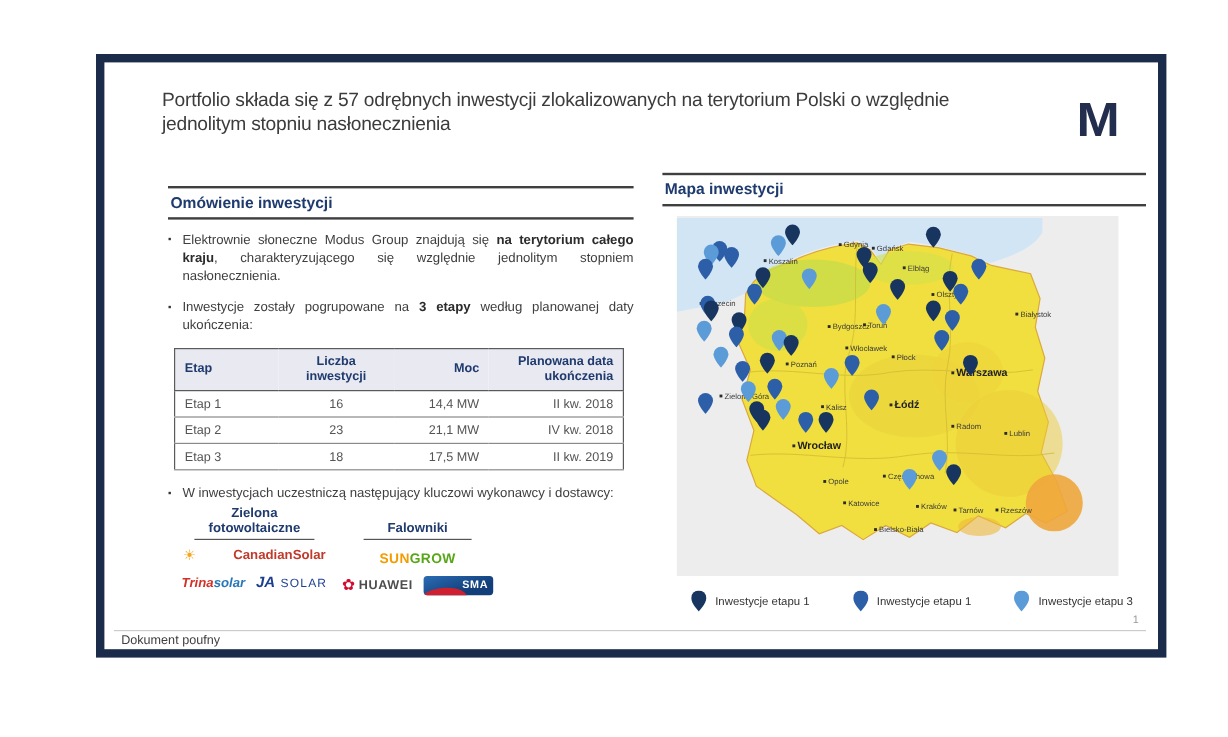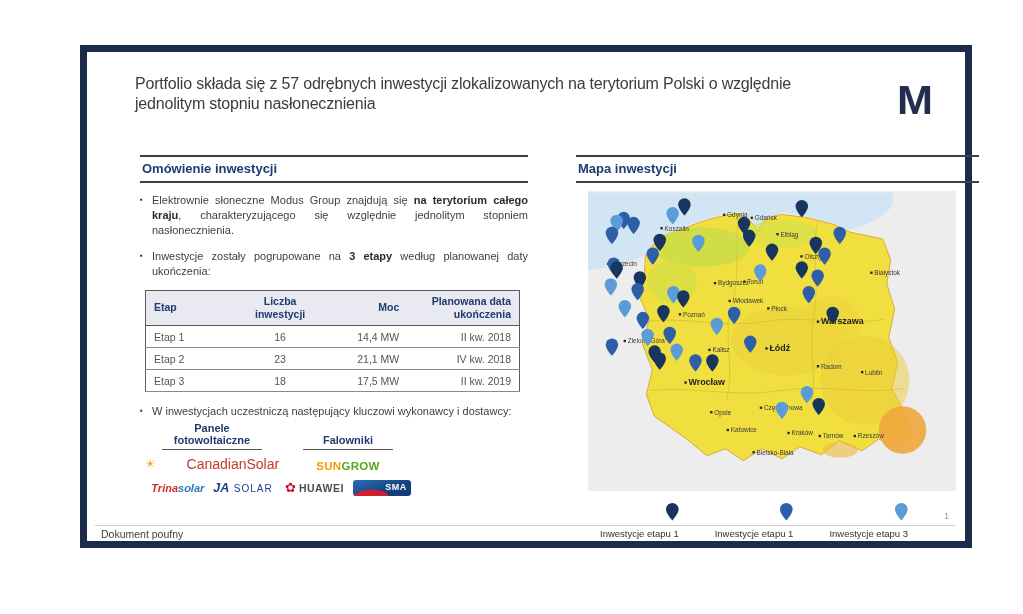--- a/index.html
+++ b/index.html
@@ -68,21 +68,21 @@
   .logo-row{display:flex;align-items:center;justify-content:center;gap:9px;margin-top:6px;}
   .pbdi{display:flex;align-items:center;gap:3px;}
   .pbdi-stripes{display:flex;gap:2px;}
   .pbdi-stripes i{display:block;width:4px;height:12px;background:#1a1a1a;transform:skewX(-28deg);}
   .pbdi-text{color:#cc2229;font-weight:800;font-style:italic;font-size:13px;letter-spacing:.5px;}
   .electrum{display:flex;align-items:center;gap:4px;}
   .electrum-icon{color:#35a8e0;font-size:17px;font-weight:bold;line-height:12px;}
   .electrum-text{color:#123f6d;font-size:13px;}
   .canadian{display:flex;align-items:center;gap:3px;}
   .sun-icon{color:#f5a51e;font-size:12px;}
-  .canadian-text{color:#c03a2b;font-size:14px;font-weight:400;margin-left:28px;}
+  .canadian-text{color:#c03a2b;font-size:11px;font-weight:700;margin-left:28px;}
   .trina .p1{color:#d43028;font-weight:bold;font-style:italic;font-size:11px;}
   .trina .p2{color:#2878b8;font-weight:bold;font-style:italic;font-size:11px;}
   .ja .p1{color:#1c3f8f;font-weight:800;font-style:italic;font-size:12.5px;}
   .ja .p2{color:#1c3f8f;font-size:10px;letter-spacing:1px;}
   .sungrow .p1{color:#f49b00;font-weight:800;font-size:11.5px;letter-spacing:.3px;}
   .sungrow .p2{color:#58a618;font-weight:800;font-size:11.5px;letter-spacing:.3px;}
   .huawei{display:flex;align-items:center;gap:3px;}
   .huawei-icon{color:#cf0a2c;font-size:13px;line-height:13px;}
   .huawei-text{color:#4d4d4d;font-weight:bold;font-size:10.5px;letter-spacing:.5px;}
   .sma{
@@ -90,27 +90,27 @@
     background:linear-gradient(160deg,#2b6cb4 0%,#123f7a 70%);
     display:flex;align-items:flex-start;justify-content:center;padding-left:28px;
   }
   .sma span{color:#fff;font-weight:bold;font-size:9px;margin-top:2px;letter-spacing:.5px;}
   .sma:after{
     content:"";position:absolute;left:-4px;bottom:-6px;width:40px;height:12px;
     background:#d02030;border-radius:50% 50% 0 0/80% 80% 0 0;transform:rotate(-6deg);
   }
 
   
-  .right-col{position:absolute;left:465px;top:103px;width:403px;margin-left:24px;}
+  .right-col{position:absolute;left:465px;top:92px;width:403px;}
   .map-wrap{margin:8px 0 0 12px;width:368px;height:300px;background:#ecedec;}
   .map-wrap svg{display:block;width:100%;height:100%;}
   .city-label{font-size:6.5px;fill:#3a3a3a;font-family:"Liberation Sans",sans-serif;}
   .city-label.major{font-size:9px;font-weight:bold;fill:#222;}
   .legend{display:flex;gap:36px;margin:12px 0 0 24px;align-items:center;}
-  .legend-item{display:flex;align-items:flex-end;gap:7px;flex-direction:column;}
+  .legend-item{display:flex;align-items:center;gap:7px;}
   .legend-item span{font-size:9.5px;color:#333;}
 
   
   .footer-rule{position:absolute;left:8px;right:10px;bottom:15px;border-top:1px solid #cccccc;}
   .footer-text{position:absolute;left:14px;bottom:1px;font-size:10.5px;color:#3f3f3f;}
   .page-num{position:absolute;right:16px;bottom:20px;font-size:9px;color:#999;}
 </style>
 </head>
 <body>
 
@@ -167,21 +167,21 @@
         <div class="bullet" style="margin-bottom:2px;">
           <span class="bullet-marker">▪</span>
           <span class="bullet-body">W inwestycjach uczestniczą następujący kluczowi wykonawcy i dostawcy:</span>
         </div>
       </div>
 
       <div class="vendors">
 
         <div class="vendor-group vg2">
           <div class="vendor-title">
-            <span><span>Panele</span><br><span>fotowoltaiczne</span></span>
+            <span><span>Zielona</span><br><span>fotowoltaiczne</span></span>
           </div>
           <div class="logo-row">
             <span class="canadian">
               <span class="sun-icon">☀</span>
               <span class="canadian-text">CanadianSolar</span>
             </span>
           </div>
           <div class="logo-row">
             <span class="trina"><span class="p1">Trina</span><span class="p2">solar</span></span>
             <span class="ja"><span class="p1">JA</span> <span class="p2">SOLAR</span></span>

